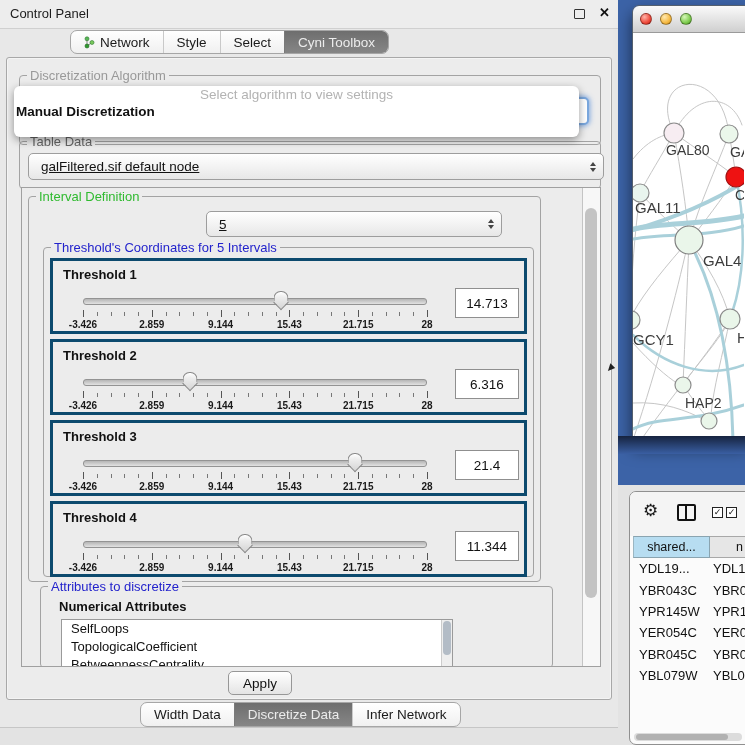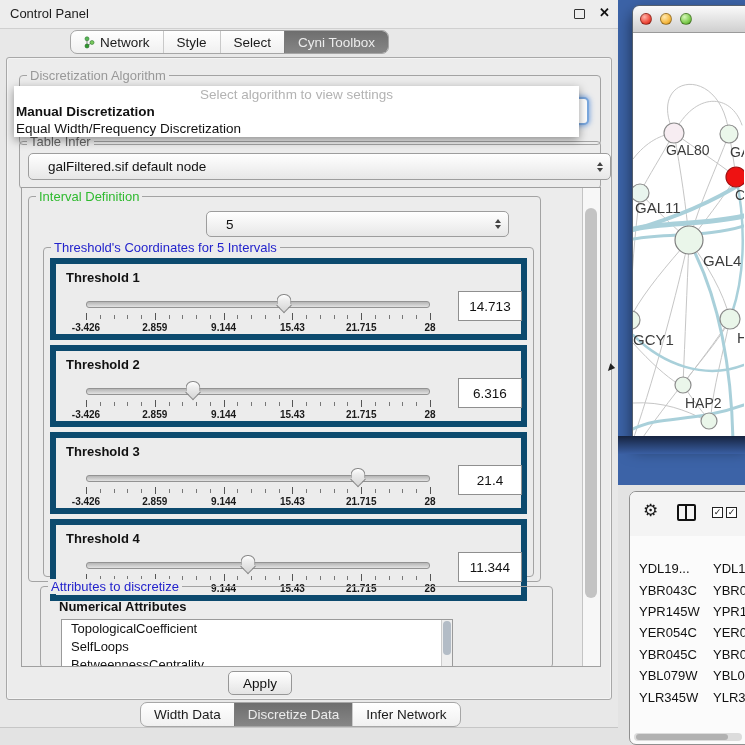--- a/index.html
+++ b/index.html
@@ -28,42 +28,42 @@
   .glabel{position:absolute;top:-8px;left:7px;background:#ececec;padding:0 3px;font-size:13px;white-space:nowrap;}
   .glabel.gray{color:#999;}
   .glabel.dim{color:#666;}
   .glabel.green{color:#2fba2f;}
   .glabel.blue{color:#2323cc;}
   #algo-group{left:12px;top:17px;width:580px;height:68px;}
   #algo-combo{left:20px;top:39px;width:558px;height:24px;border:2px solid #7aa7dd;
               box-shadow:0 0 5px 1px rgba(100,150,220,.8);background:#fff;border-radius:5px;position:absolute;}
   
   #algo-popup{position:absolute;left:7px;top:28px;width:565px;height:51px;background:#fff;
-              border-radius:0;box-shadow:0 3px 9px rgba(0,0,0,.4);z-index:30;font-size:13.5px;}
+              border-radius:6px;box-shadow:0 3px 9px rgba(0,0,0,.4);z-index:30;font-size:13.5px;}
   #algo-popup .prow{height:17px;line-height:17px;padding-left:2px;white-space:nowrap;overflow:hidden;}
   #algo-popup .placeholder{color:#b3b3b3;text-align:center;padding-left:0;}
   #algo-popup .hl{font-weight:bold;}
   #td-group{left:12px;top:83px;width:580px;height:46px;}
   .combo{position:absolute;background:linear-gradient(#ffffff,#e7e7e7);border:1px solid #9d9d9d;
-         border-radius:5px;display:flex;align-items:center;padding-left:19px;font-size:13.5px;}
+         border-radius:5px;display:flex;align-items:center;padding-left:12px;font-size:13.5px;text-decoration:underline;}
   .arrows{position:absolute;right:7px;top:50%;transform:translateY(-50%);display:flex;flex-direction:column;gap:2px;}
   .arr-up{width:0;height:0;border-left:3.5px solid transparent;border-right:3.5px solid transparent;border-bottom:4.5px solid #444;}
   .arr-dn{width:0;height:0;border-left:3.5px solid transparent;border-right:3.5px solid transparent;border-top:4.5px solid #444;}
   #td-combo{left:8px;top:11px;width:562px;height:25px;}
   
   #scrollpane{position:absolute;left:14px;top:129px;width:578px;height:478px;border:1px solid #a0a0a0;
               background:#ececec;overflow:hidden;}
   #vscroll{position:absolute;right:0;top:0;bottom:0;width:17px;background:#f7f7f7;border-left:1px solid #c4c4c4;}
   #vthumb{position:absolute;left:2px;top:20px;width:12px;height:390px;background:#c3c3c3;border-radius:6px;}
   #interval-group{left:6px;top:8px;width:511px;height:384px;}
   #noi-label{position:absolute;left:47px;top:18px;font-weight:bold;margin-top:26px;}
   #noi-combo{left:177px;top:14px;width:282px;height:24px;}
   #thresh-group{position:absolute;left:14px;top:50px;width:489px;height:328px;border:1px solid #a3a3a3;border-radius:4px;}
   #thresholds{position:absolute;left:0;top:10px;width:100%;}
-  .tbox{position:relative;height:70px;margin:0 6px 5px 6px;border:6px solid #0c4a6e;background:#ececec;}
+  .tbox{position:relative;height:70px;margin:0 6px 5px 6px;border:3px solid #0c4a6e;background:#ececec;}
   .tlab{position:absolute;left:10px;top:6px;font-weight:bold;font-size:13px;}
   .slider-zone{position:absolute;left:30px;top:32px;width:344px;height:36px;}
   .track{position:absolute;left:0;right:0;top:5px;height:5px;border:1px solid #939393;border-radius:3px;
          background:linear-gradient(#b5b5b5,#e2e2e2);}
   .thumb{position:absolute;top:-2px;width:15px;transform:translateX(-50%);}
   .thumb .cap{height:11px;background:linear-gradient(#fefefe,#dcdcdc);border:1px solid #8a8a8a;border-bottom:none;border-radius:7px 7px 0 0;}
   .thumb .tip{width:10px;height:10px;margin:-6px auto 0;background:linear-gradient(135deg,#f2f2f2,#d5d5d5);
               border-right:1px solid #8a8a8a;border-bottom:1px solid #8a8a8a;transform:rotate(45deg);}
   .ticks{position:absolute;left:0;right:0;top:17px;height:8px;}
   .tick{position:absolute;width:1px;background:#555;}
@@ -160,25 +160,24 @@
 
     <div id="content-panel">
 
       <div id="algo-group" class="grpbox">
         <span class="glabel gray">Discretization Algorithm</span>
       </div>
       <div id="algo-combo"></div>
       <div id="algo-popup">
           <div class="prow placeholder">Select algorithm to view settings</div>
           <div class="prow hl">Manual Discretization</div>
-          <div class="prow">Equal Width/Frequency Discretization</div>
         </div>
 
       <div id="td-group" class="grpbox">
-        <span class="glabel dim">Table Infer</span>
+        <span class="glabel dim">Table Data</span>
         <div id="td-combo" class="combo">
           <span>galFiltered.sif default node</span>
           <span class="arrows">
               <span class="arr-up"></span>
               <span class="arr-dn"></span>
             </span>
         </div>
       </div>
 
       <div id="scrollpane">
@@ -383,22 +382,22 @@
                   </div>
                   <div class="vbox">11.344</div>
                 </div>
               </div>
           </div>
         </div>
         <div id="attr-group" class="grpbox">
           <span class="glabel blue">Attributes to discretize</span>
           <span id="num-attr-label">Numerical Attributes</span>
           <div id="attr-list">
-            <div class="aitem">TopologicalCoefficient</div>
-              <div class="aitem">SelfLoops</div>
+            <div class="aitem">SelfLoops</div>
+              <div class="aitem">TopologicalCoefficient</div>
               <div class="aitem">BetweennessCentrality</div>
               <div id="attr-scroll">
                 <div id="attr-thumb"></div>
               </div>
           </div>
         </div>
         <div id="vscroll">
             <div id="vthumb"></div>
           </div>
       </div>
@@ -490,20 +489,24 @@
     <div id="under-shadow"></div>
 
     <div id="tp-body">
       <div id="tp-widget">
         <div id="tp-toolbar">
           <span id="gear">⚙</span>
           <span id="panes"></span>
           <span id="cbx1" class="cbx">✓</span>
           <span id="cbx2" class="cbx">✓</span>
         </div>
+        <div id="tp-header">
+          <div id="tp-h1">shared...</div>
+          <div id="tp-h2">n</div>
+        </div>
         <div id="tp-rows">
             <div class="trow">
               <div class="tc1">YDL19...</div>
               <div class="tc2">YDL1</div>
             </div>
             <div class="trow">
               <div class="tc1">YBR043C</div>
               <div class="tc2">YBR0</div>
             </div>
             <div class="trow">
@@ -515,24 +518,20 @@
               <div class="tc2">YER0</div>
             </div>
             <div class="trow">
               <div class="tc1">YBR045C</div>
               <div class="tc2">YBR0</div>
             </div>
             <div class="trow">
               <div class="tc1">YBL079W</div>
               <div class="tc2">YBL0</div>
             </div>
-            <div class="trow">
-              <div class="tc1">YLR345W</div>
-              <div class="tc2">YLR3</div>
-            </div>
             <div class="trow"></div>
           </div>
         <div id="hscroll">
             <div id="hthumb"></div>
           </div>
       </div>
     </div>
   </div>
 
   <div id="cursor"></div>

